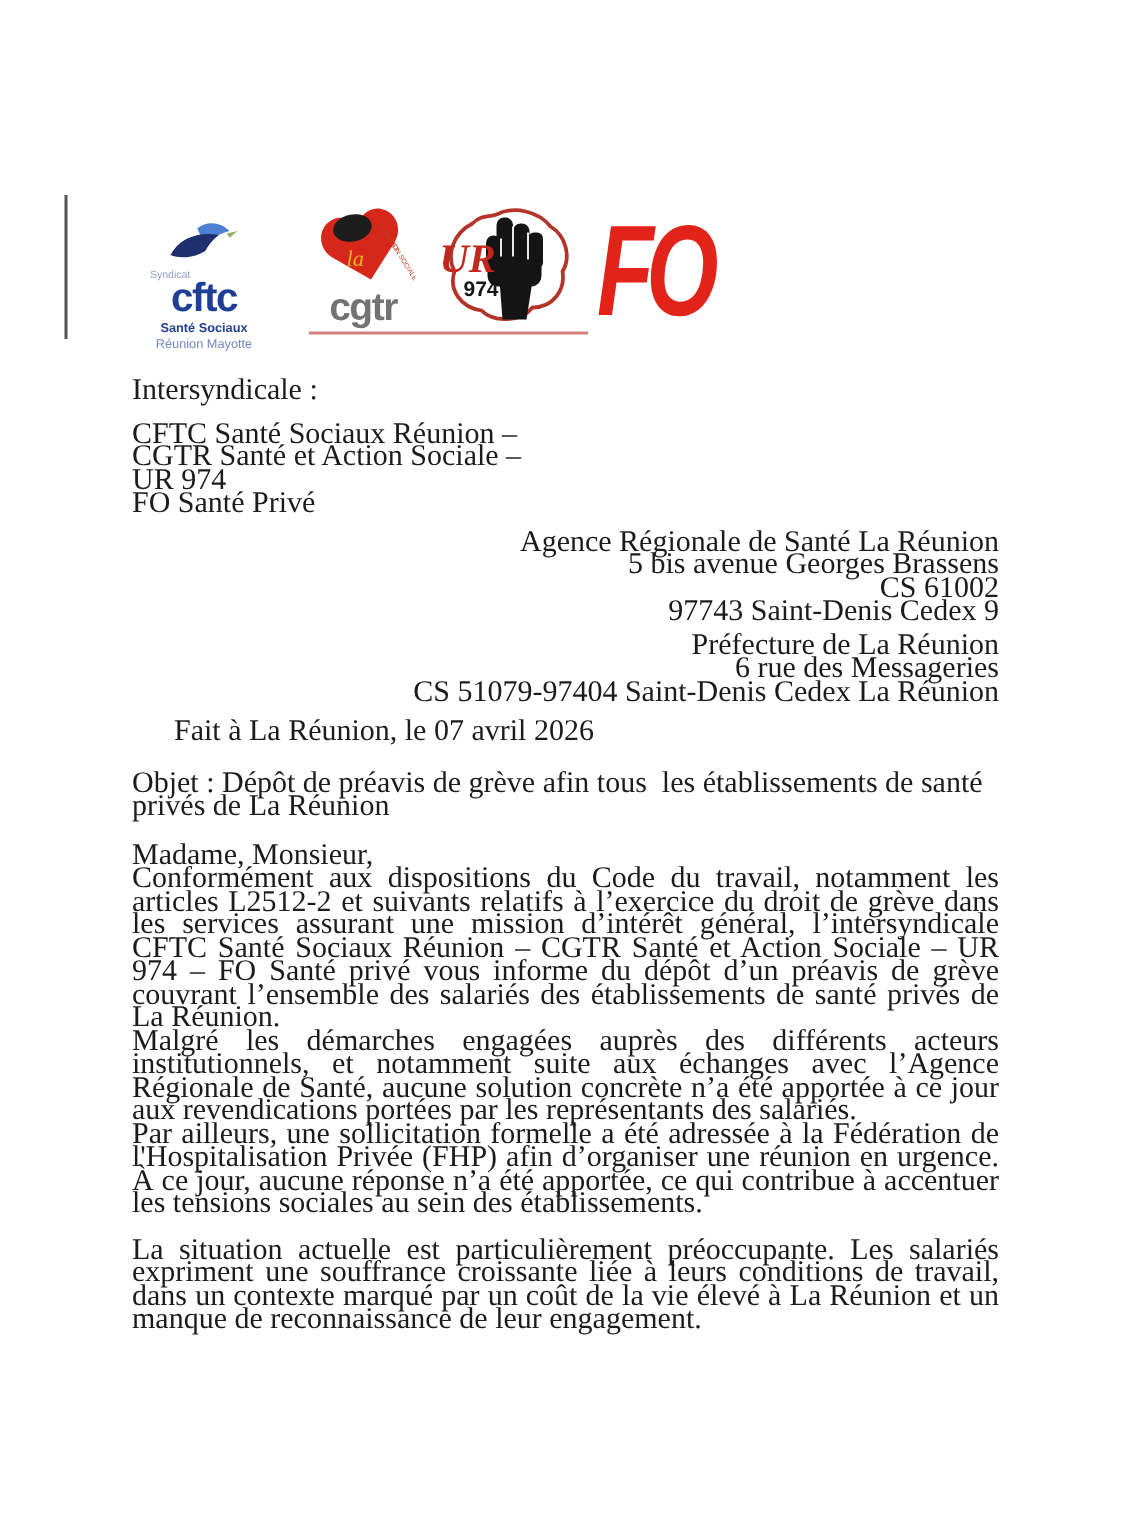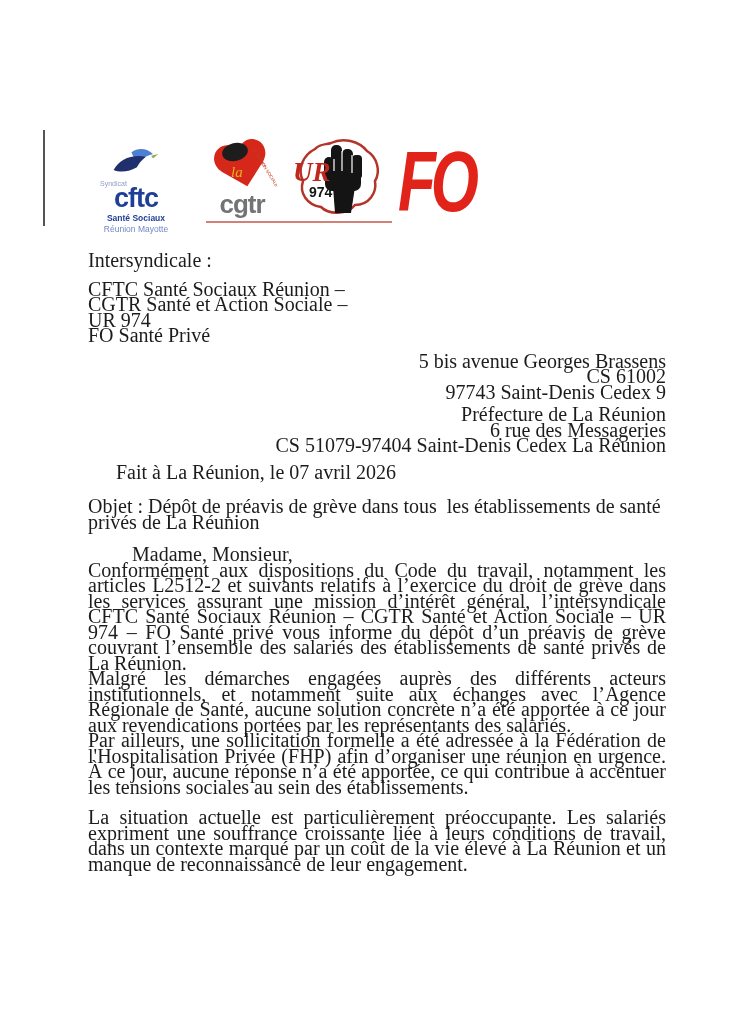--- a/index.html
+++ b/index.html
@@ -46,21 +46,21 @@
   }
   .sender-heading{margin:0;}
   .sender-lines{margin-top:13px;}
   .attention-row{position:relative;margin-top:11px;min-height:78px;}
   .attention-label{position:absolute;left:0;top:0;}
   .recipient{text-align:right;}
   .recipient-2{margin-top:10px;}
   .recipient-3{margin-top:7px;}
   .dateline{margin-top:11px;padding-left:28px;}
   .subject{margin-top:19px;white-space:pre-wrap;}
-  .salutation{margin-top:17px;margin-left:44px;}
+  .salutation{margin-top:17px;}
   .para{text-align:justify;margin:0;}
   .para-last{margin-top:15px;}
 </style>
 </head>
 <body>
 
 <div class="page">
 
   <div class="vrule"></div>
   <div class="red-underline"></div>
@@ -123,34 +123,35 @@
 
     <div class="sender-lines">
       <div>CFTC Santé Sociaux Réunion –</div>
       <div>CGTR Santé et Action Sociale –</div>
       <div>UR 974</div>
       <div>FO Santé Privé</div>
     </div>
 
 
     <div class="recipient recipient-2">
+      <div>Agence Régionale de Santé La Réunion</div>
       <div>5 bis avenue Georges Brassens</div>
       <div>CS 61002</div>
       <div>97743 Saint-Denis Cedex 9</div>
     </div>
 
     <div class="recipient recipient-3">
       <div>Préfecture de La Réunion</div>
       <div>6 rue des Messageries</div>
       <div>CS 51079-97404 Saint-Denis Cedex La Réunion</div>
     </div>
 
     <div class="dateline">Fait à La Réunion, le 07 avril 2026</div>
 
-    <div class="subject">Objet : Dépôt de préavis de grève dans tous  les établissements de santé privés de La Réunion</div>
+    <div class="subject">Objet : Dépôt de préavis de grève afin tous  les établissements de santé privés de La Réunion</div>
 
     <div class="salutation">Madame, Monsieur,</div>
 
     <p class="para">Conformément aux dispositions du Code du travail, notamment les articles L2512-2 et suivants relatifs à l’exercice du droit de grève dans les services assurant une mission d’intérêt général, l’intersyndicale CFTC Santé Sociaux Réunion – CGTR Santé et Action Sociale – UR 974 – FO Santé privé vous informe du dépôt d’un préavis de grève couvrant l’ensemble des salariés des établissements de santé privés de La Réunion.</p>
     <p class="para">Malgré les démarches engagées auprès des différents acteurs institutionnels, et notamment suite aux échanges avec l’Agence Régionale de Santé, aucune solution concrète n’a été apportée à ce jour aux revendications portées par les représentants des salariés.</p>
     <p class="para">Par ailleurs, une sollicitation formelle a été adressée à la Fédération de l'Hospitalisation Privée (FHP) afin d’organiser une réunion en urgence. À ce jour, aucune réponse n’a été apportée, ce qui contribue à accentuer les tensions sociales au sein des établissements.</p>
     <p class="para para-last">La situation actuelle est particulièrement préoccupante. Les salariés expriment une souffrance croissante liée à leurs conditions de travail, dans un contexte marqué par un coût de la vie élevé à La Réunion et un manque de reconnaissance de leur engagement.</p>
 
   </div>
 </div>

